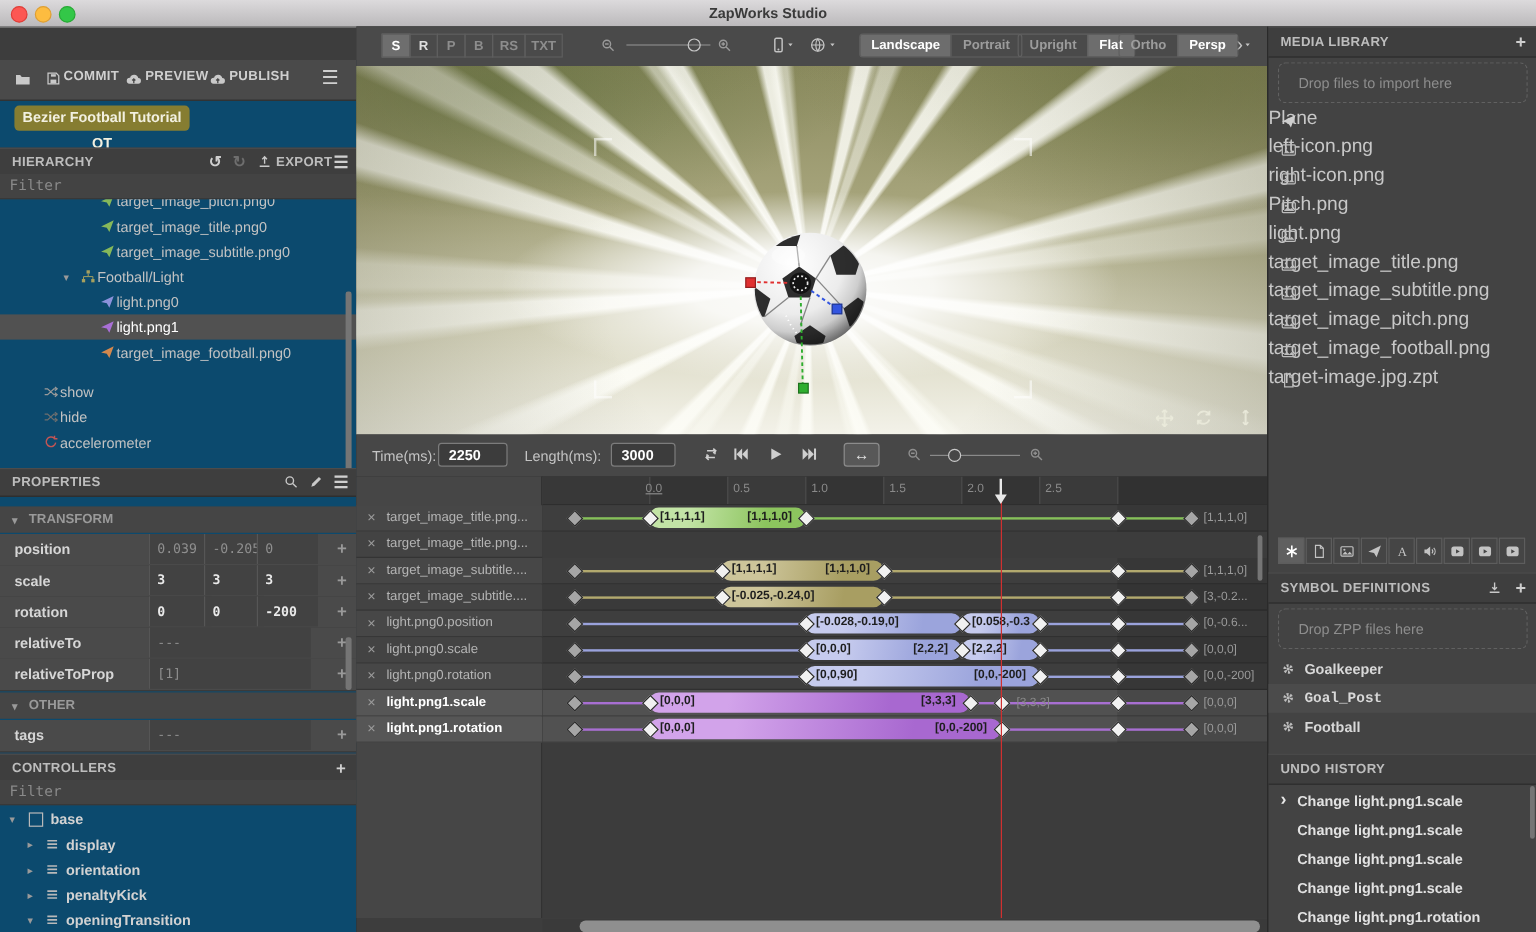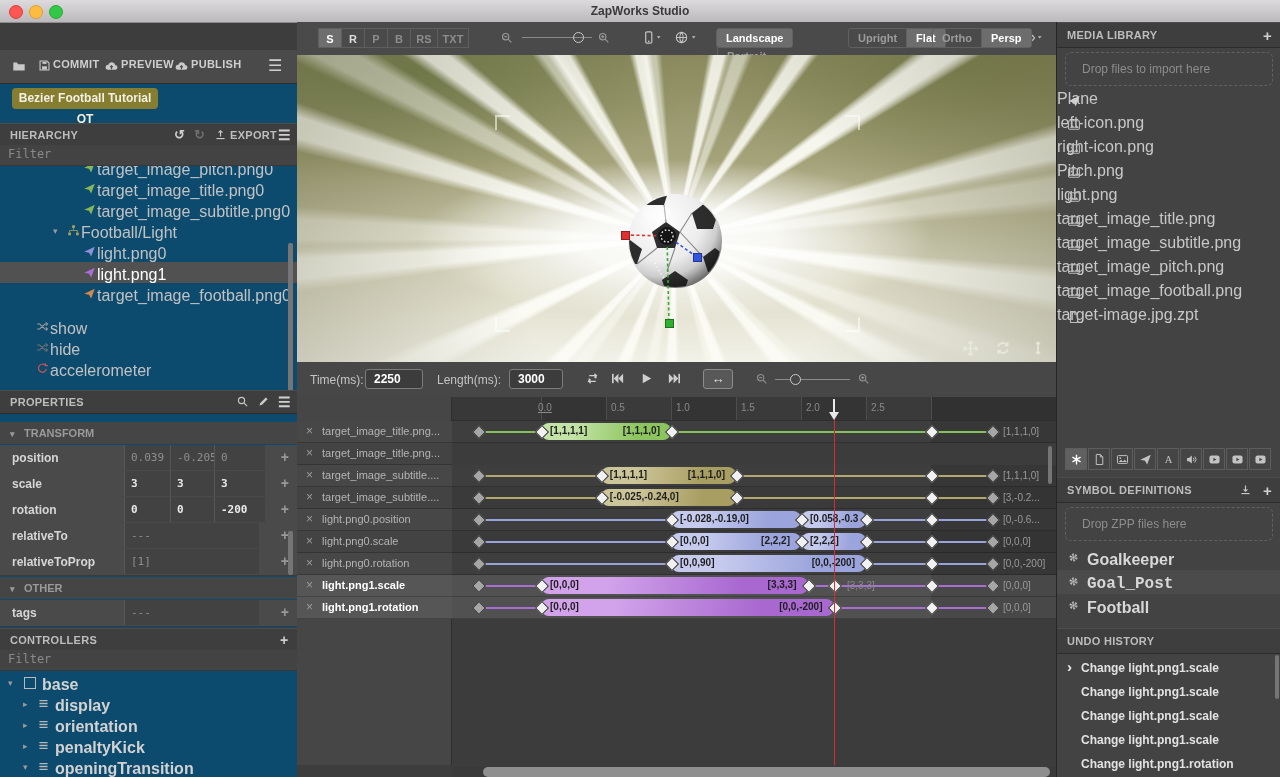--- a/index.html
+++ b/index.html
@@ -18,21 +18,21 @@
   .rp{position:absolute;left:1056px;top:22px;width:224px;height:755px;background:#434343;border-left:1px solid #262626;}
   .hdr{position:absolute;left:0;right:0;height:22px;background:#3e3e3e;border-top:1px solid #4c4c4c;
        border-bottom:1px solid #2c2c2c;font-size:11px;font-weight:bold;color:#bdbdbd;letter-spacing:.3px;text-align:center;}
   .hdr .t{position:absolute;left:10px;top:5px;}
   .filterbox{position:absolute;left:0;right:0;height:20px;background:#434343;border-bottom:1px solid #383838;}
   .filterbox input{position:absolute;left:6px;top:1px;width:200px;background:transparent;border:none;outline:none;
        color:#9a9a9a;font-family:"DejaVu Sans Mono",monospace;font-size:12px;}
   .filterbox input::placeholder{color:#8a8a8a;}
   .icon{display:inline-block;line-height:0;vertical-align:middle;}
   .ticon{font-size:14px;line-height:1;display:inline-block;}
-  .row-label{font-size:16px;color:#c2c2c2;white-space:nowrap;}
+  .row-label{font-size:12px;color:#c2c2c2;white-space:nowrap;}
   .sel{background:#515151;}
   .scrollthumb{position:absolute;background:#757575;border-radius:2px;}
   
   .lp-toolbar{position:absolute;left:0;top:0;width:297px;height:33px;background:#4a4a4a;border-bottom:1px solid #2e2e2e;}
   .lp-toolbar .btn{position:absolute;top:8px;font-size:11px;font-weight:bold;color:#cfcfcf;letter-spacing:.3px;}
   .badge{position:absolute;border-radius:4px;font-size:12px;font-weight:bold;}
   
   .prop-row{position:absolute;left:0;width:297px;height:26px;background:#4a4a4a;border-bottom:1px solid #3a3a3a;}
   .prop-row .lbl{position:absolute;left:12px;top:6px;font-size:12px;font-weight:bold;color:#d6d6d6;}
   .pcell{position:absolute;top:0;height:25px;background:#424242;border-left:1px solid #565656;
@@ -365,21 +365,21 @@
           </svg></span>
       <span class="icon abs" style="left:740px;top:13px;color:#c3c3c3;" id="i-caret3"><svg width="9" height="9" viewBox="0 0 16 16" style="color:currentColor">
             <polygon points="2,3 10,3 6,8" fill="currentColor" transform="scale(.8)"></polygon>
           </svg></span>
     <div class="mode-btn" style="left: 21px; width: 24px; color: rgb(255, 255, 255); background: rgb(110, 110, 110);">S</div>
         <div class="mode-btn" style="left: 44px; width: 24px; color: rgb(222, 222, 222);">R</div>
         <div class="mode-btn" style="left: 67px; width: 24px; color: rgb(141, 141, 141);">P</div>
         <div class="mode-btn" style="left: 90px; width: 24px; color: rgb(141, 141, 141);">B</div>
         <div class="mode-btn" style="left: 113px; width: 28px; color: rgb(141, 141, 141);">RS</div>
         <div class="mode-btn" style="left: 140px; width: 32px; color: rgb(141, 141, 141);">TXT</div>
-        <div class="seg" style="left: 419px; flex-direction: column;">
+        <div class="seg" style="left: 419px;">
           <div class="opt on">Landscape</div>
           <div class="opt">Portrait</div>
         </div>
         <div class="seg" style="left: 551px;">
           <div class="opt">Upright</div>
           <div class="opt on">Flat</div>
         </div>
         <div class="seg" style="left: 635px;">
           <div class="opt">Ortho</div>
           <div class="opt on">Persp</div>

